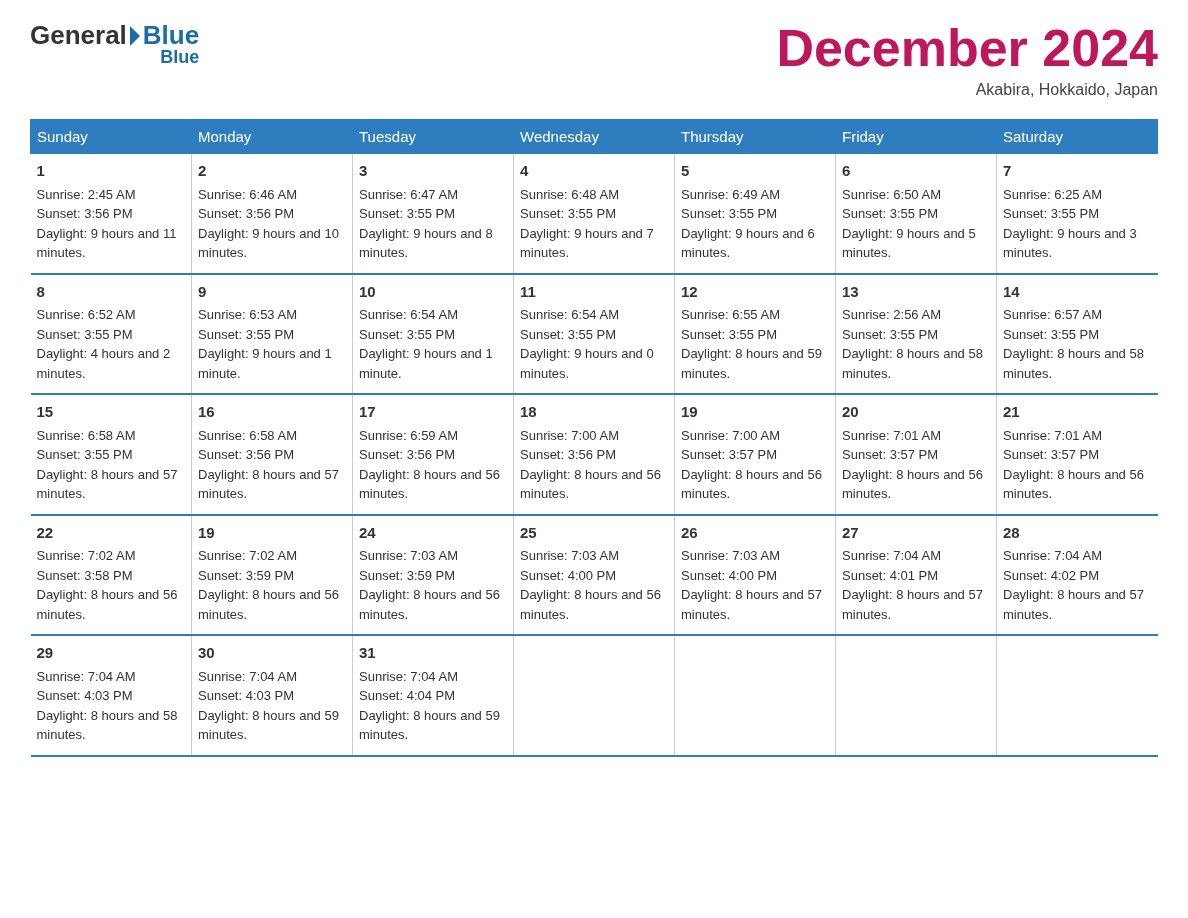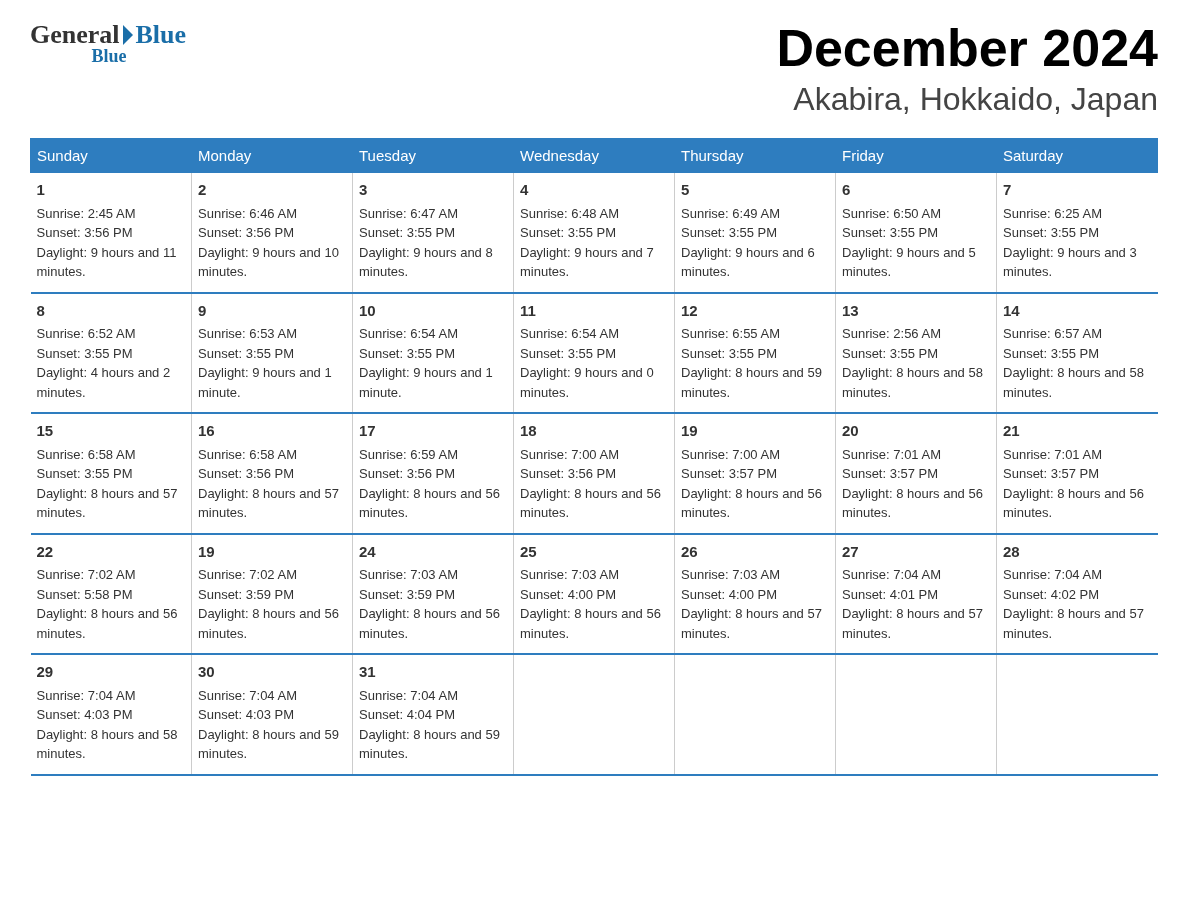--- a/index.html
+++ b/index.html
@@ -12,22 +12,21 @@
     }
     .header {
       display: flex;
       justify-content: space-between;
       align-items: flex-start;
       margin-bottom: 20px;
     }
     .logo {
       display: flex;
       flex-direction: column;
-      align-items: center;
-      font-family: Liberation Serif, serif;
+      align-items: flex-end;
     }
     .logo-text {
       display: flex;
       align-items: center;
       font-size: 26px;
       font-weight: bold;
       color: #333;
     }
     .logo-general { color: #333; }
     .logo-blue { color: #1a6ea8; }
@@ -46,25 +45,25 @@
       font-weight: bold;
       margin-top: -4px;
       padding-left: 2px;
     }
     .title-section {
       text-align: right;
     }
     .month-title {
       font-size: 52px;
       font-weight: bold;
-      color: #000000;
+      color: #be185d;
       line-height: 1.1;
     }
     .location-title {
-      font-size: 32px;
+      font-size: 16px;
       color: #444;
       margin-top: 4px;
     }
     table {
       width: 100%;
       border-collapse: collapse;
       table-layout: fixed;
     }
     thead th {
       background-color: #2e7dbf;
@@ -218,21 +217,21 @@
 <span class="day-info">Sunset: 3:57 PM</span><br>
 <span class="day-info">Daylight: 8 hours and 56 minutes.</span></td>
         <td><span class="day-number">21</span>
 <span class="day-info">Sunrise: 7:01 AM</span><br>
 <span class="day-info">Sunset: 3:57 PM</span><br>
 <span class="day-info">Daylight: 8 hours and 56 minutes.</span></td>
       </tr>
       <tr>
         <td><span class="day-number">22</span>
 <span class="day-info">Sunrise: 7:02 AM</span><br>
-<span class="day-info">Sunset: 5:58 PM</span><br>
+<span class="day-info">Sunset: 3:58 PM</span><br>
 <span class="day-info">Daylight: 8 hours and 56 minutes.</span></td>
         <td><span class="day-number">19</span>
 <span class="day-info">Sunrise: 7:02 AM</span><br>
 <span class="day-info">Sunset: 3:59 PM</span><br>
 <span class="day-info">Daylight: 8 hours and 56 minutes.</span></td>
         <td><span class="day-number">24</span>
 <span class="day-info">Sunrise: 7:03 AM</span><br>
 <span class="day-info">Sunset: 3:59 PM</span><br>
 <span class="day-info">Daylight: 8 hours and 56 minutes.</span></td>
         <td><span class="day-number">25</span>

